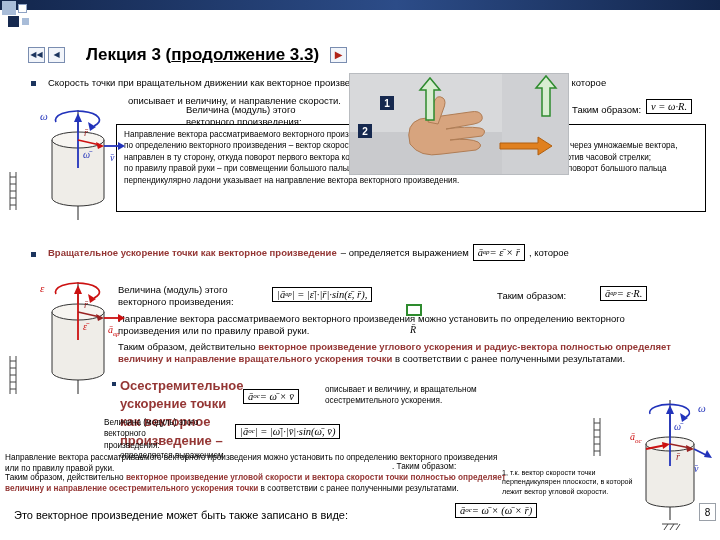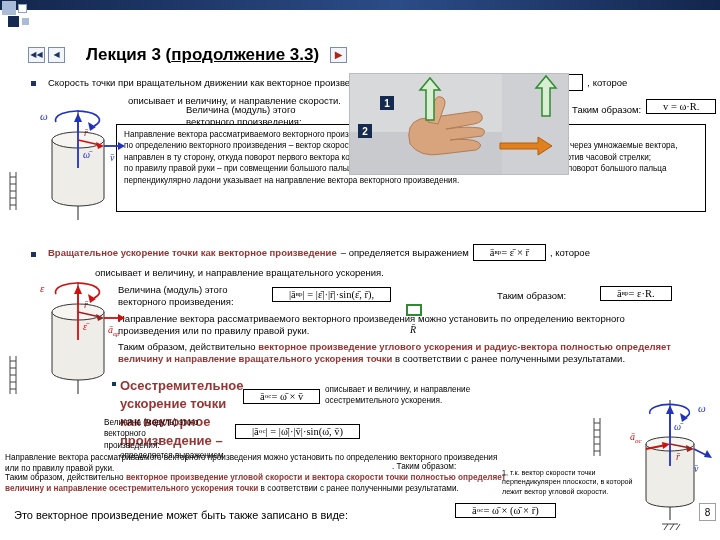--- a/index.html
+++ b/index.html
@@ -16,21 +16,21 @@
   .navbtn.fwd{color:#b02418;font-size:10px;margin-left:8px;}
   .title{font-size:17px;font-weight:bold;color:#000;margin-left:18px;white-space:nowrap;}
   .title .und{text-decoration:underline;}
   .bullet{width:5px;height:5px;background:#1c355e;}
   .bullet.small{width:4px;height:4px;}
   .t10{font-size:9.5px;line-height:1.25;color:#000;}
   .t9{font-size:11px;line-height:1.3;color:#000;}
   .t8{font-size:8.2px;line-height:1.4;color:#000;}
   .t7{font-size:7.2px;line-height:1.3;color:#000;}
   .rowflex{display:flex;align-items:center;gap:4px;white-space:nowrap;}
-  .fbox{border:1px solid #000;background:#fff;padding:1px 16px;font-family:"Liberation Serif",serif;font-size:10.5px;display:inline-flex;align-items:center;white-space:nowrap;color:#000;}
+  .fbox{border:1px solid #000;background:#fff;padding:1px 4px;font-family:"Liberation Serif",serif;font-style:italic;font-size:10.5px;display:inline-flex;align-items:center;white-space:nowrap;color:#000;}
   .fbox sub{font-size:7px;line-height:1;}
   .fser{font-family:"Liberation Serif",serif;font-style:italic;}
   .red{color:#943634;font-weight:bold;}
   .emb{font-weight:bold;}
   .dirbox{border:1px solid #000;padding:4px 7px;background:#fff;}
   .photo{z-index:6;box-shadow:0 0 0 1px #b9bcc0;}
   .greenbox{border:2px solid #2e8b2e;background:transparent;}
   .pagenum{border:1px solid #9aa0a8;background:#fff;width:17px;height:18px;display:flex;align-items:center;justify-content:center;font-size:10px;color:#000;}
 </style>
 </head>
@@ -124,21 +124,20 @@
   <div class="abs rowflex t10" style="left:48px;top:244px;">
     <span class="red">Вращательное ускорение точки как векторное произведение</span>
     <span> – определяется выражением</span>
     <span class="fbox">
         <span>ā</span>
         <sub>вр</sub>
         <span> = ε̄ × r̄</span>
       </span>
     <span>, которое</span>
   </div>
-  <div class="abs t10" style="left:95px;top:267px;">описывает и величину, и направление вращательного ускорения.</div>
 
   <div class="abs t10" style="left:118px;top:284px;width:150px;">Величина (модуль) этого векторного произведения:</div>
   <div class="abs fbox" style="left:272px;top:287px;">
       <span>|ā</span>
       <sub>вр</sub>
       <span>| = |ε̄|·|r̄|·sin(ε̄, r̄),</span>
     </div>
   <div class="abs t10" style="left:497px;top:290px;">Таким образом:</div>
   <div class="abs fbox" style="left:600px;top:286px;">
       <span>ā</span>
@@ -187,21 +186,21 @@
 
   <div class="abs bullet small" style="left:112px;top:382px;"></div>
   <div class="abs t8" style="left:120px;top:377px;width:120px;">
     <span class="red" style="font-size:13px;">Осестремительное ускорение точки как векторное произведение – </span><span>определяется выражением</span>
   </div>
   <div class="abs fbox" style="left:243px;top:389px;">
       <span>ā</span>
       <sub>ос</sub>
       <span> = ω̄ × v̄</span>
     </div>
-  <div class="abs t8" style="left:325px;top:384px;width:210px;">описывает и величину, и направление осестремительного ускорения.</div>
+  <div class="abs t8" style="left:325px;top:384px;width:210px;">описывает и величину, и вращательном осестремительного ускорения.</div>
 
   <div class="abs t8" style="left:104px;top:417px;width:96px;">Величина (модуль) этого векторного произведения:</div>
   <div class="abs fbox" style="left:235px;top:424px;">
       <span>|ā</span>
       <sub>ос</sub>
       <span>| = |ω̄|·|v̄|·sin(ω̄, v̄)</span>
     </div>
   <div class="abs t8" style="left:392px;top:429px;margin-top:32px;">. Таким образом:</div>
   <div class="abs t7" style="left:502px;top:468px;width:152px;">1, т.к. вектор скорости точки перпендикулярен плоскости, в которой лежит вектор угловой скорости.</div>
 

